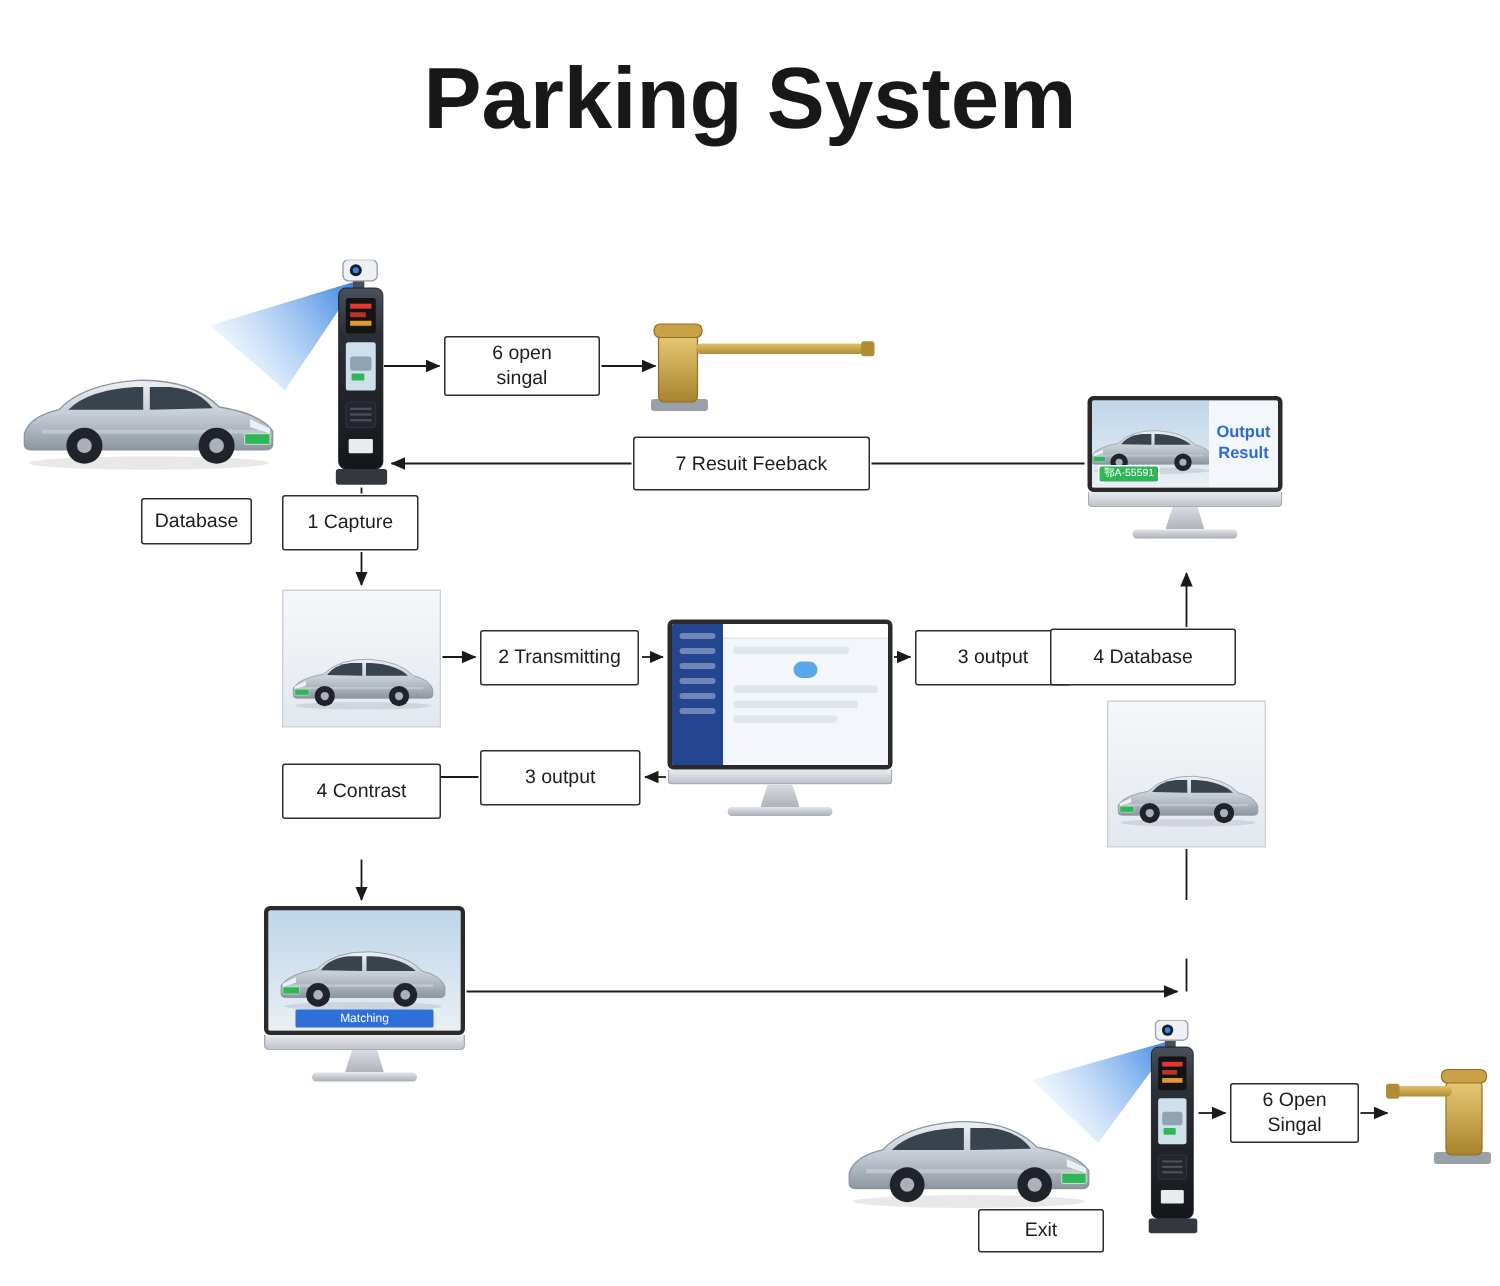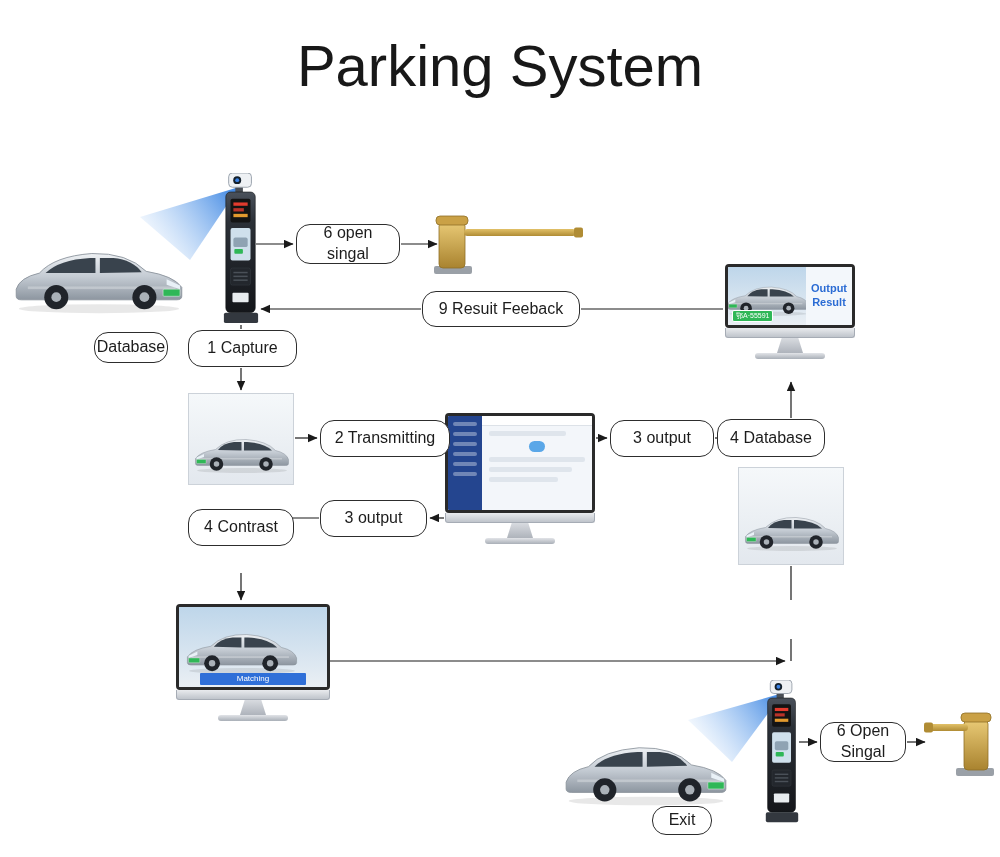--- a/index.html
+++ b/index.html
@@ -1,25 +1,25 @@
 <!DOCTYPE html>
 <html><head>
 <meta charset="utf-8">
 <style>
   *{margin:0;padding:0;box-sizing:border-box}
   html,body{background:#fff}
   body{font-family:"Liberation Sans",sans-serif;color:#1c1c1c}
   .canvas{position:relative;width:1000px;height:857px;background:#fff;overflow:hidden}
   .title{position:absolute;top:32px;left:0;width:100%;text-align:center;
-         font-size:58px;font-weight:400;color:#181818;letter-spacing:0}
+         font-size:58px;font-weight:700;color:#181818;letter-spacing:0}
   .overlay{position:absolute;left:0;top:0;z-index:1}
   .comp{position:absolute;z-index:2}
-  .box{position:absolute;z-index:3;background:#fff;border:1px solid #2d2d2d;border-radius:14px;
+  .box{position:absolute;z-index:3;background:#fff;border:1px solid #2d2d2d;border-radius:2px;
        display:flex;align-items:center;justify-content:center;text-align:center;
-       font-size:16px;color:#1c1c1c;line-height:1.3;padding:2px 5px;white-space:pre-line}
+       font-size:13px;color:#1c1c1c;line-height:1.3;padding:2px 5px;white-space:pre-line}
   
   .monitor{z-index:2}
   .monitor .screen{border:3px solid #2a2a2a;border-radius:4px;background:#fff;position:relative;overflow:hidden}
   .monitor .chin{height:10px;background:linear-gradient(#e9ebee,#bfc4cb);border:1px solid #a6acb5;border-top:none;border-radius:0 0 3px 3px}
   .monitor .stand{width:26px;height:15px;margin:0 auto;background:linear-gradient(#d8dbe0,#aeb3bb);
                   clip-path:polygon(18% 0,82% 0,100% 100%,0 100%)}
   .monitor .base{width:70px;height:6px;margin:0 auto;background:linear-gradient(#e2e4e8,#a9afb7);border-radius:3px}
   .scr-photo{position:absolute;left:0;top:0;bottom:0;right:0;background:linear-gradient(180deg,#bed6ea,#eaeff4)}
   .out-panel{position:absolute;right:0;top:0;bottom:0;width:46px;background:#f3f7fb;color:#2b6cd4;
              font-weight:bold;font-size:11px;display:flex;align-items:center;justify-content:center;
@@ -220,21 +220,21 @@
     <div class="stand"></div>
     <div class="base"></div>
   </div>
 
   <div class="photo" style="left:738px;top:467px;width:106px;height:98px">
     <svg width="100" height="46" viewBox="0 0 200 92" style="position:absolute;left:3px;bottom:12px;transform:scaleX(-1)">
         <use href="#car-side"></use>
       </svg>
   </div>
 
-  <div class="comp monitor" style="left:176px;top:604px;width:154px">
+  <div class="comp monitor" style="left:176px;top:604px;width:134px">
     <div class="screen" style="height:86px">
       <div class="scr-photo">
         <svg width="118" height="54" viewBox="0 0 200 92" style="position:absolute;left:4px;bottom:12px;transform:scaleX(-1)">
             <use href="#car-side"></use>
           </svg>
         <div class="match-bar">Matching</div>
       </div>
     </div>
     <div class="chin"></div>
     <div class="stand"></div>
@@ -248,25 +248,25 @@
   <svg class="comp" style="left:764px;top:680px" width="36" height="144" viewBox="0 0 40 160">
       <use href="#kiosk"></use>
     </svg>
 
   <svg class="comp" style="left:922px;top:708px" width="74" height="70" viewBox="0 0 74 70">
       <use href="#barrier-short"></use>
     </svg>
 
   <div class="box" style="left:296px;top:224px;width:104px;height:40px">6 open
 singal</div>
-  <div class="box" style="left:422px;top:291px;width:158px;height:36px">9 Resuit  Feeback</div>
+  <div class="box" style="left:422px;top:291px;width:158px;height:36px">7 Resuit  Feeback</div>
   <div class="box" style="left:94px;top:332px;width:74px;height:31px">Database</div>
-  <div class="box" style="left:188px;top:330px;width:109px;height:37px">1 Capture</div>
-  <div class="box" style="left:320px;top:420px;width:130px;height:37px">2 Transmitting</div>
+  <div class="box" style="left:188px;top:330px;width:91px;height:37px">1 Capture</div>
+  <div class="box" style="left:320px;top:420px;width:106px;height:37px">2 Transmitting</div>
   <div class="box" style="left:610px;top:420px;width:104px;height:37px">3 output</div>
-  <div class="box" style="left:717px;top:419px;width:108px;height:38px">4 Database</div>
+  <div class="box" style="left:700px;top:419px;width:124px;height:38px">4 Database</div>
   <div class="box" style="left:320px;top:500px;width:107px;height:37px">3 output</div>
   <div class="box" style="left:188px;top:509px;width:106px;height:37px">4 Contrast</div>
   <div class="box" style="left:820px;top:722px;width:86px;height:40px">6 Open
 Singal</div>
-  <div class="box" style="left:652px;top:806px;width:60px;height:29px">Exit</div>
+  <div class="box" style="left:652px;top:806px;width:84px;height:29px">Exit</div>
 
 </div>
 
 </body></html>

